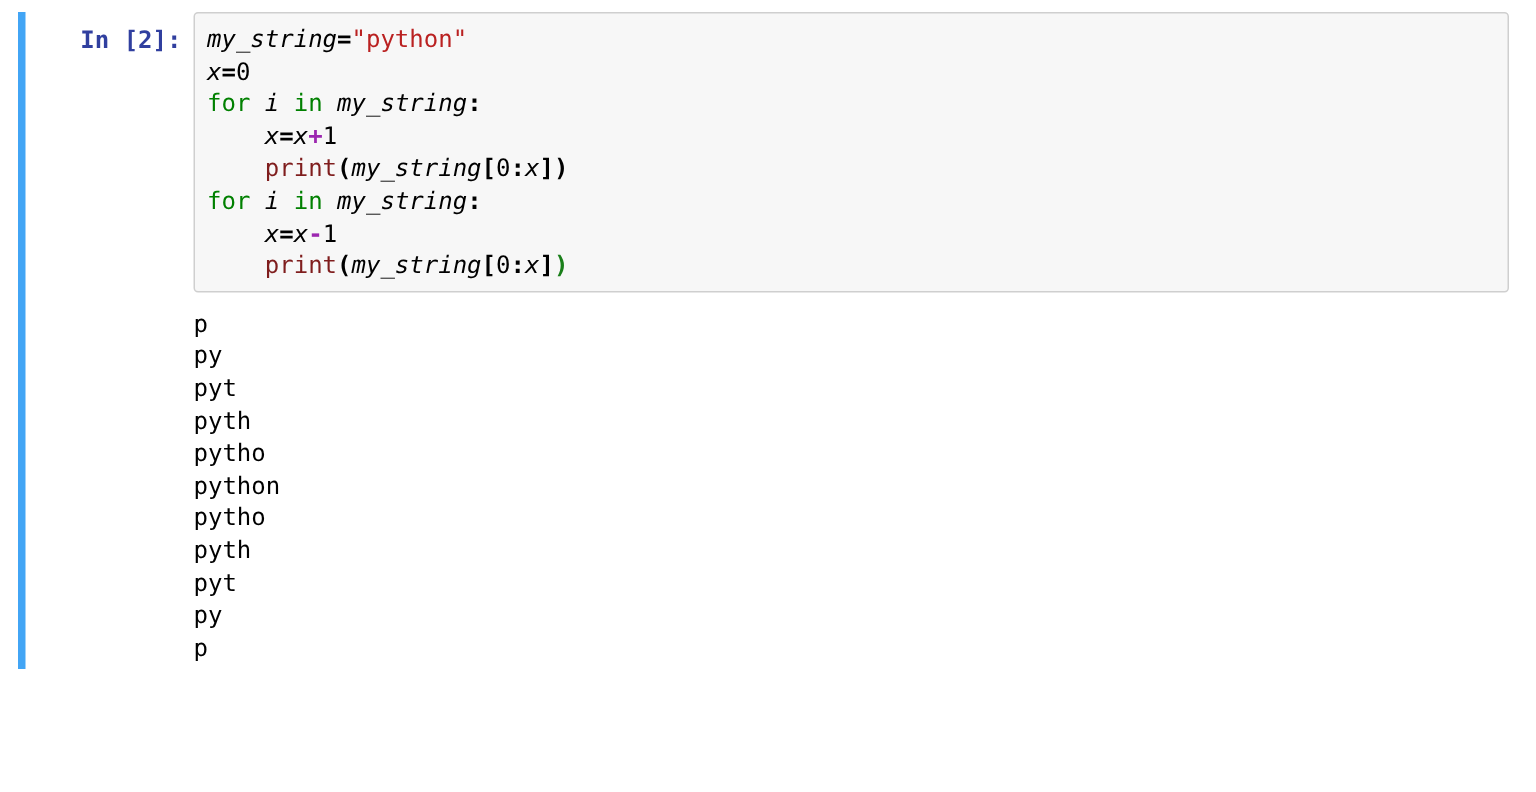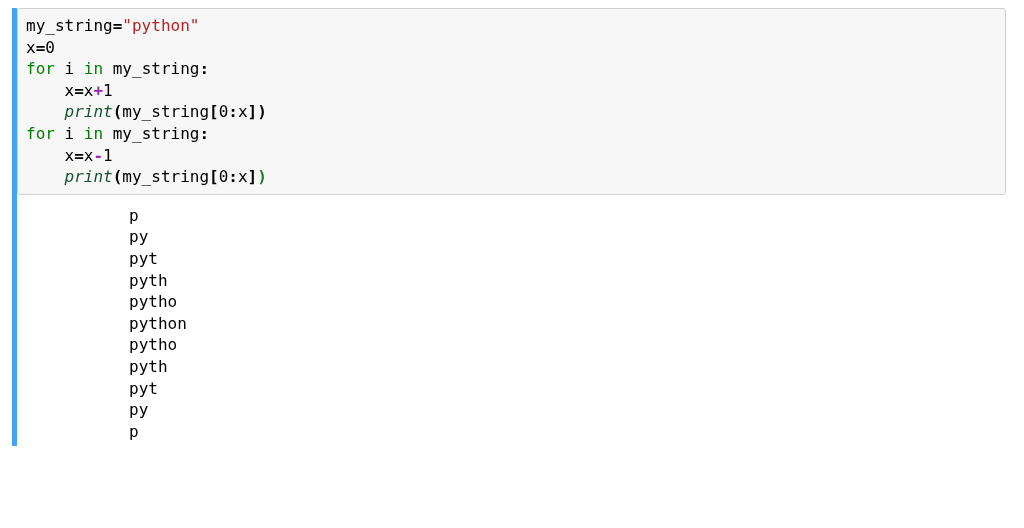--- a/index.html
+++ b/index.html
@@ -55,37 +55,40 @@
   }
   .input-area pre, .output-area pre {
     margin: 0;
     font-family: inherit;
     white-space: pre;
   }
   .output-area {
     padding: 0 0 4px 0;
   }
   
-  .tok-nam { color: #000; }
+  .tok-nam { color: #000; font-style: italic; }
   .tok-op  { color: #000; font-weight: bold; }
   .tok-math{ color: #9C27B0; font-weight: bold; }
   .tok-str { color: #BA2121; }
   .tok-num { color: #000; }
   .tok-kw  { color: #008000; font-weight: normal; }
-  .tok-bi  { color: #14532d; font-style: italic; }
+  .tok-bi  { color: #7f1d1d; }
   .tok-pun { color: #000; font-weight: bold; }
   .tok-brl { color: #000; font-weight: bold; }
   .tok-brc { color: #1a7f1a; font-weight: bold; }
 </style>
 </head>
 <body>
 
 <div class="notebook">
   <div class="cell">
     <div class="cell-row">
+      <div class="prompt-col">
+        <span class="in-prompt">In</span><span class="in-prompt"> [</span><span class="in-prompt prompt-num">2</span><span class="in-prompt">]</span><span class="in-prompt">:</span>
+      </div>
       <div class="content-col">
         <div class="input-area">
           <pre id="code-pre"><span class="tok-nam">my_string</span><span class="tok-op">=</span><span class="tok-str">"python"</span>
 <span class="tok-nam">x</span><span class="tok-op">=</span><span class="tok-num">0</span>
 <span class="tok-kw">for</span><span> </span><span class="tok-nam">i</span><span> </span><span class="tok-kw">in</span><span> </span><span class="tok-nam">my_string</span><span class="tok-pun">:</span>
 <span>    </span><span class="tok-nam">x</span><span class="tok-op">=</span><span class="tok-nam">x</span><span class="tok-math">+</span><span class="tok-num">1</span>
 <span>    </span><span class="tok-bi">print</span><span class="tok-brl">(</span><span class="tok-nam">my_string</span><span class="tok-pun">[</span><span class="tok-num">0</span><span class="tok-pun">:</span><span class="tok-nam">x</span><span class="tok-pun">]</span><span class="tok-brl">)</span>
 <span class="tok-kw">for</span><span> </span><span class="tok-nam">i</span><span> </span><span class="tok-kw">in</span><span> </span><span class="tok-nam">my_string</span><span class="tok-pun">:</span>
 <span>    </span><span class="tok-nam">x</span><span class="tok-op">=</span><span class="tok-nam">x</span><span class="tok-math">-</span><span class="tok-num">1</span>
 <span>    </span><span class="tok-bi">print</span><span class="tok-brl">(</span><span class="tok-nam">my_string</span><span class="tok-pun">[</span><span class="tok-num">0</span><span class="tok-pun">:</span><span class="tok-nam">x</span><span class="tok-pun">]</span><span class="tok-brc">)</span></pre>

